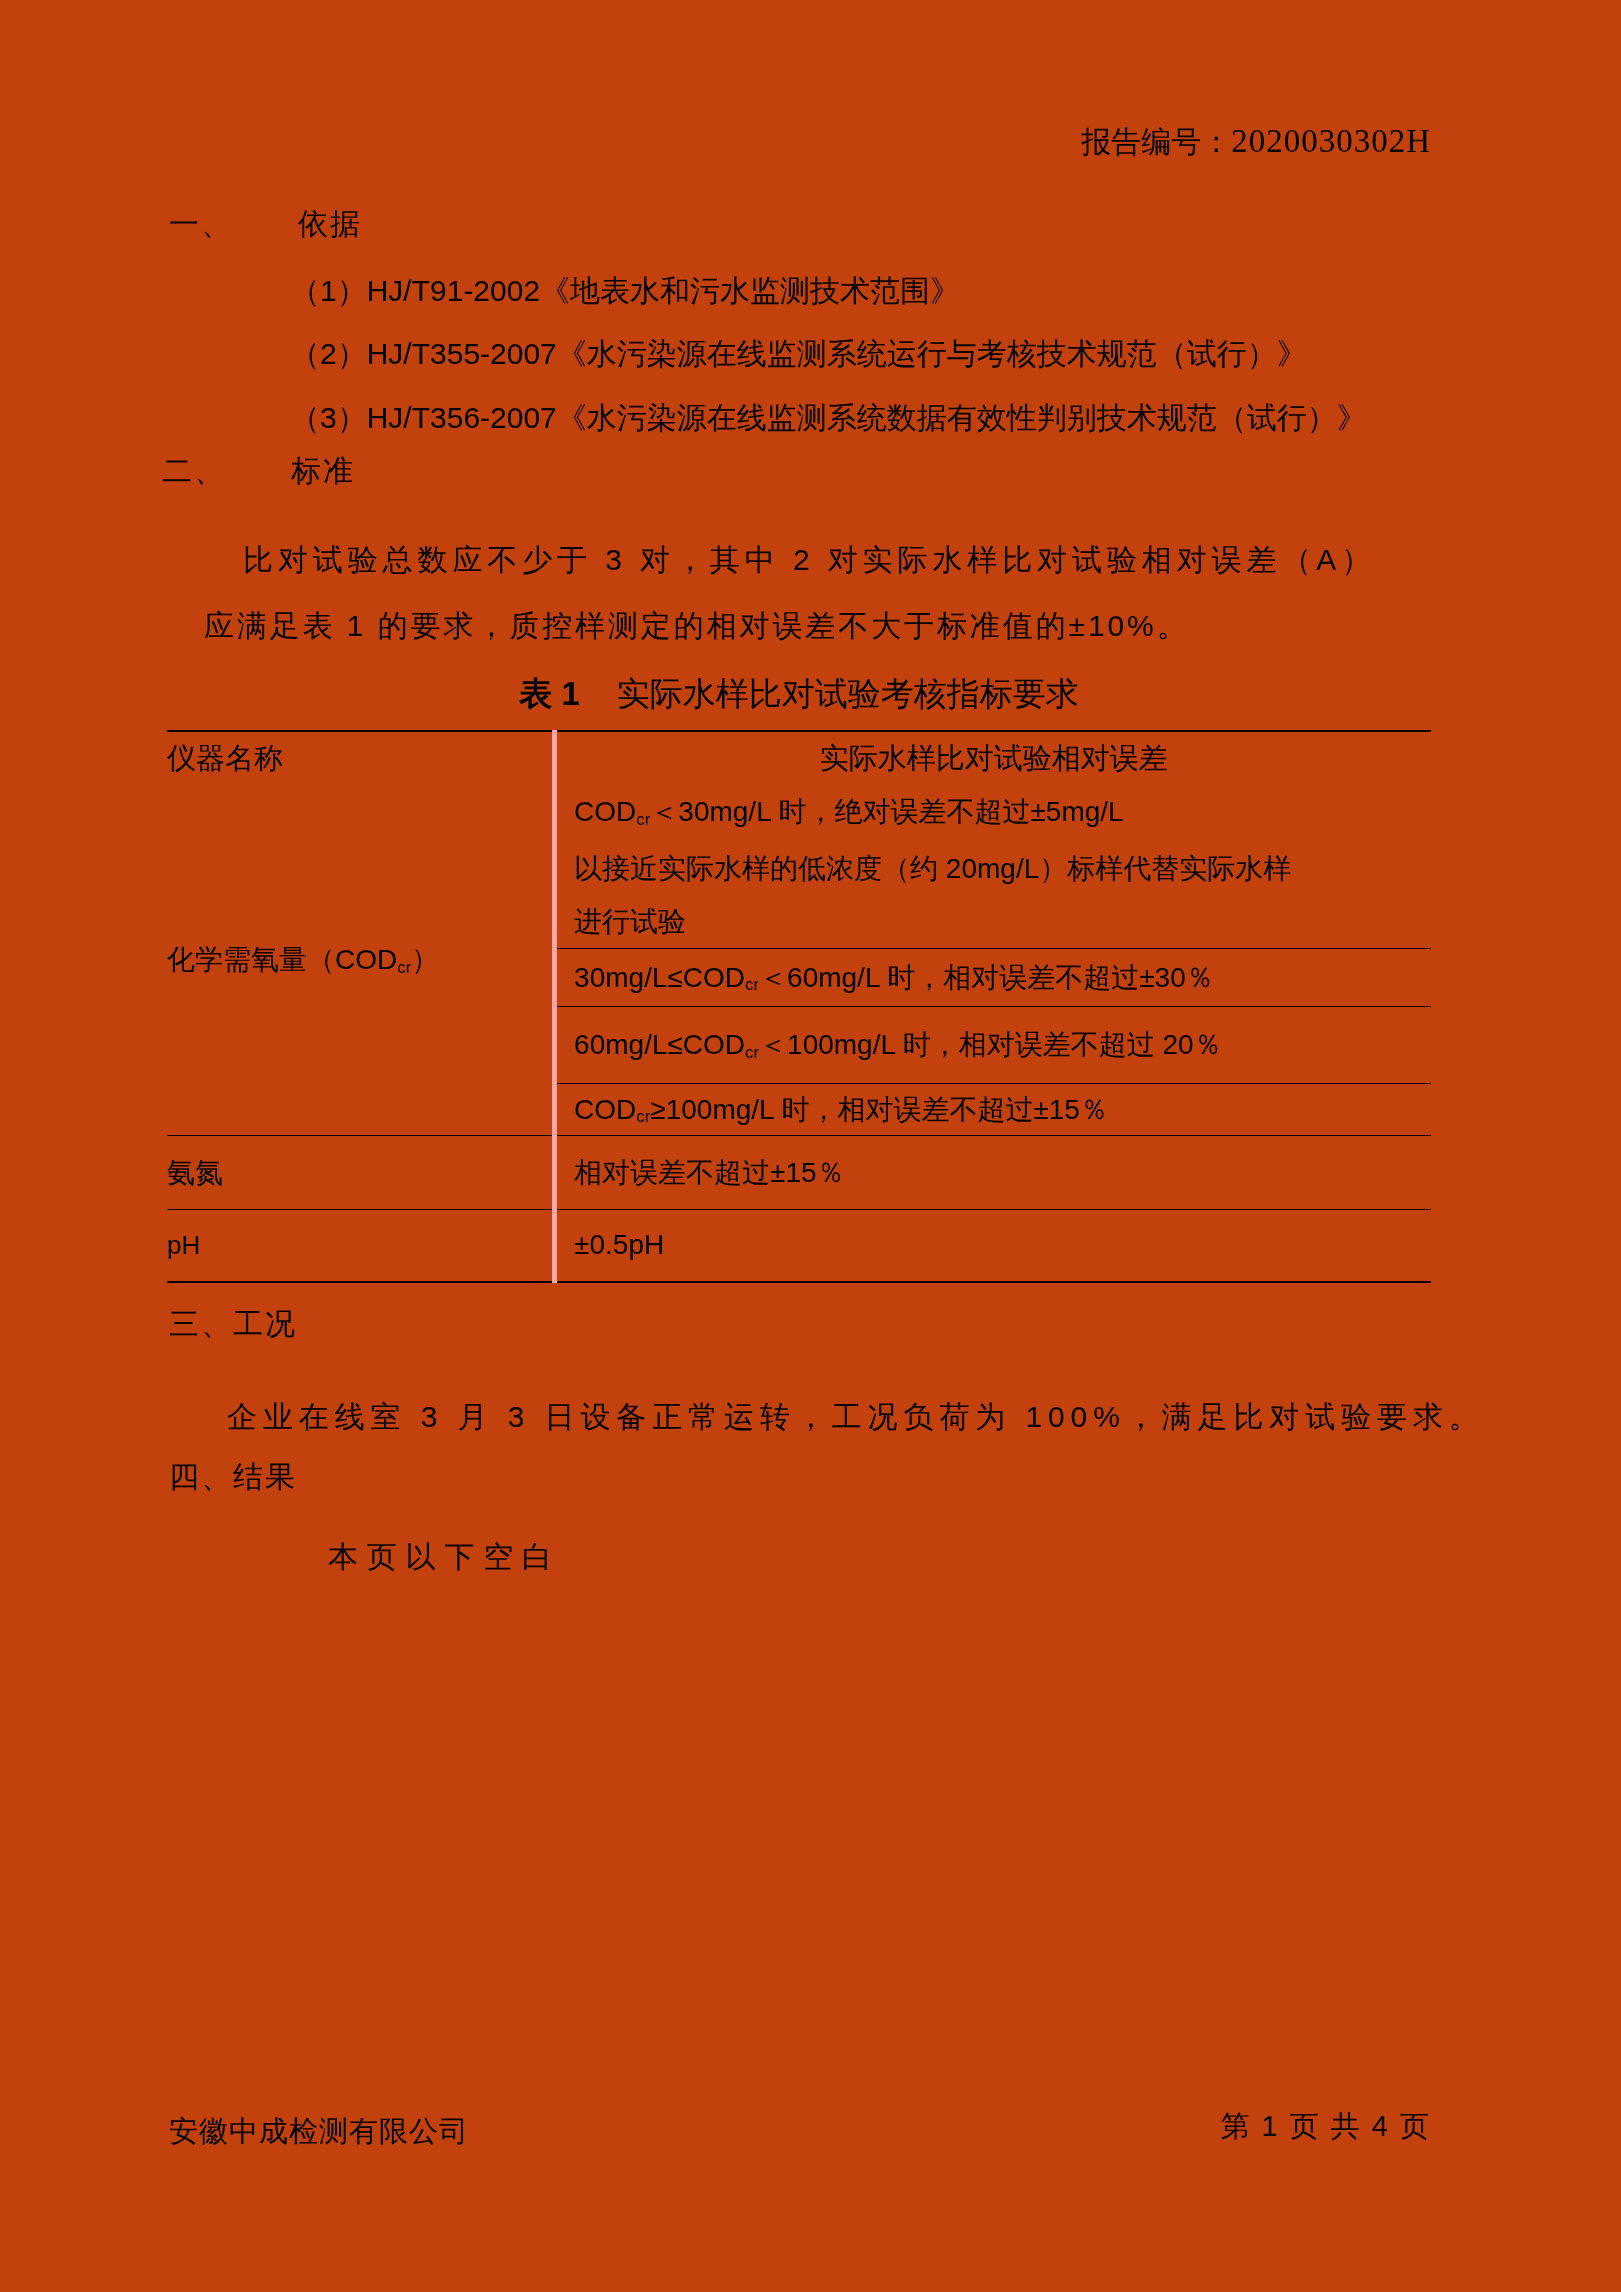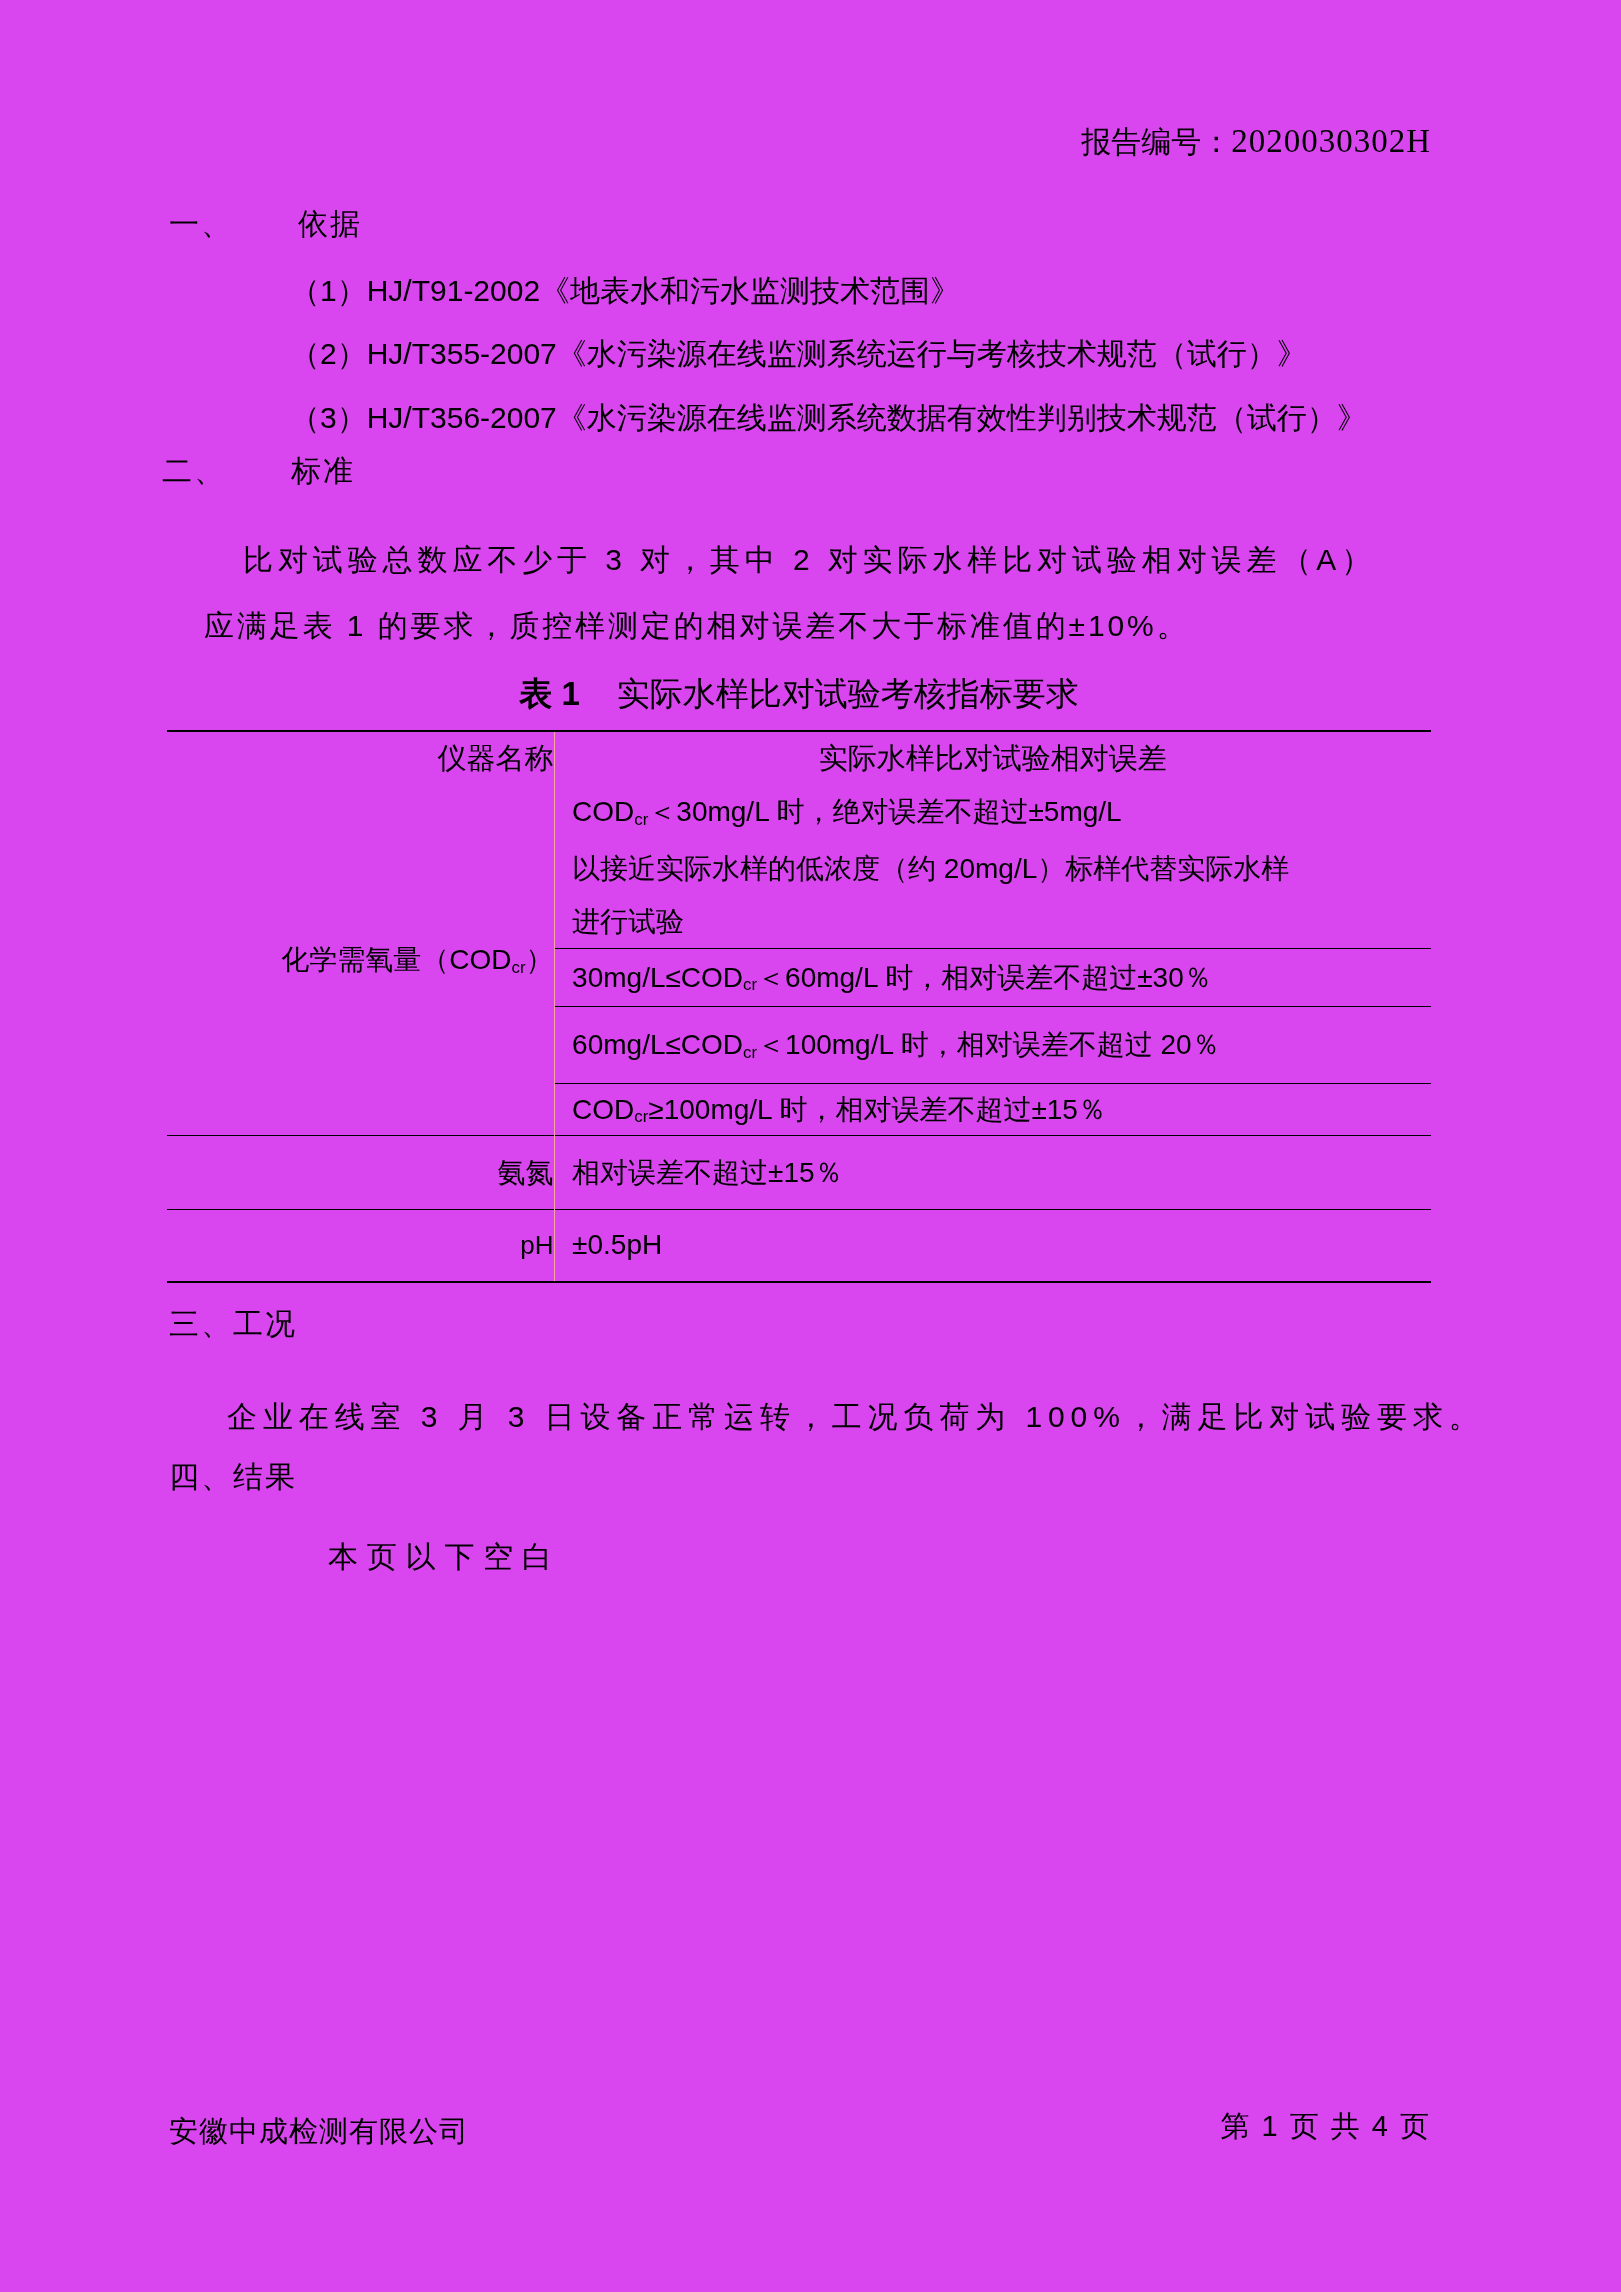--- a/index.html
+++ b/index.html
@@ -1,20 +1,20 @@
 <!DOCTYPE html>
 <html><head>
 <meta charset="utf-8">
 <style>
   html,body { margin:0; padding:0; background:#9a9a9a; }
   .page {
     position:relative;
     width:1621px; height:2293px;
     margin:0 auto;
-    background:#d946ef;
+    background:#c2410c;
     color:#000000;
     font-family:"Liberation Sans", sans-serif;
     overflow:hidden;
   }
   .abs { position:absolute; white-space:nowrap; }
 
   
   .report-no { top:122px; right:190px; font-size:30px; }
   .report-no .num { font-family:"Liberation Serif","DejaVu Serif",serif; font-size:33px; letter-spacing:1px; }
 
@@ -44,21 +44,21 @@
   table.cmp {
     position:absolute; top:730px; left:167px;
     width:1264px;
     border-collapse:collapse; table-layout:fixed;
     font-size:28px;
   }
   table.cmp { border-top:2px solid #000; border-bottom:2px solid #000; }
   table.cmp td { vertical-align:middle; padding:0; }
   table.cmp col.c-name { width:387px; }
   table.cmp col.c-val  { width:877px; }
-  table.cmp td.name { text-align:right; border-right:1px solid #fca5a5; }
+  table.cmp td.name { text-align:left; border-right:5px solid #fca5a5; }
   table.cmp td.val  { text-align:left; padding-left:17.6px; padding-right:11.8px; }
   table.cmp tr.sep td { border-top:1px solid #000; }
   tr.r-head { height:54px; }
   tr.r-head td { font-size:29px; text-align:center; }
   tr.r-cod1 { height:160px; }
   tr.r-cod1 td.val { line-height:53px; white-space:nowrap; }
   tr.r-cod2 { height:58px; }
   tr.r-cod3 { height:77px; }
   tr.r-cod4 { height:52px; }
   tr.r-nh   { height:74px; }

